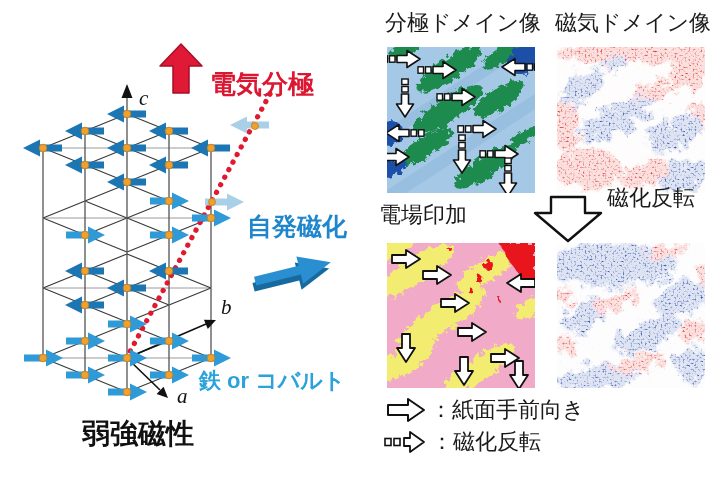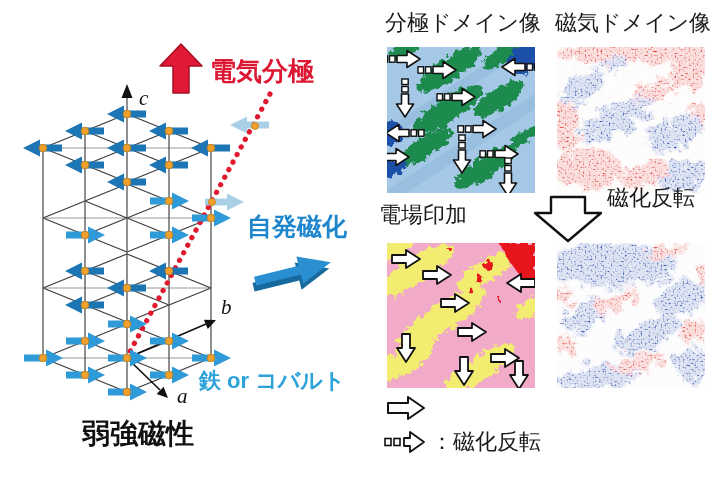--- a/index.html
+++ b/index.html
@@ -158,21 +158,21 @@
     </g>
 
     <polygon points="181,44 202,66 189,66 189,93 173,93 173,66 160,66" fill="#e01936" stroke="#a80e26" stroke-width="1.5" stroke-linejoin="round"></polygon>
 
     <g transform="translate(292,272) rotate(-14)">
       <polygon points="-41,1 5,1 5,-8.5 37,5.5 5,19.5 5,10 -41,10" fill="#176a9e"></polygon>
       <polygon points="-38,-4.5 8,-4.5 8,-14 40,0 8,14 8,4.5 -38,4.5" fill="#2a8fd0"></polygon>
     </g>
   </svg>
 
-  <div class="lbl lbl-red" style="left:210px;top:57px">電気分極</div>
+  <div class="lbl lbl-red" style="left:210px;top:70px">電気分極</div>
   <div class="lbl lbl-blue" style="left:247px;top:213px">自発磁化</div>
   <div class="lbl lbl-cyan" style="left:199px;top:369px">鉄 or コバルト</div>
   <div class="lbl lbl-black-bold" style="left:82px;top:419px">弱強磁性</div>
   <div class="lbl axis-lbl" style="left:139px;top:87px">c</div>
   <div class="lbl axis-lbl" style="left:221px;top:296px">b</div>
   <div class="lbl axis-lbl" style="left:177px;top:385px">a</div>
 
   <div class="lbl panel-title" style="left:555px;top:11px">磁気ドメイン像</div>
   <div class="lbl panel-title" style="left:385px;top:11px">分極ドメイン像</div>
 
@@ -300,20 +300,21 @@
       </g>
     </g>
     <rect width="148" height="145" filter="url(#f-speckle)" opacity="0.85"></rect>
     <g></g>
   </svg>
 
   <div class="legend-row" style="left:386px;top:395px">
     <svg width="40" height="26" viewBox="0 0 40 26">
       <polygon points="2,8 22,8 22,2 38,13 22,24 22,18 2,18" fill="#fff" stroke="#111" stroke-width="2" stroke-linejoin="round"></polygon>
     </svg>
+    <span class="legend-text">：紙面手前向き</span>
   </div>
   <div class="legend-row" style="left:383px;top:427px">
     <svg width="44" height="26" viewBox="0 0 44 26">
       <rect x="2" y="9.5" width="6" height="7" fill="#fff" stroke="#111" stroke-width="1.6"></rect>
       <rect x="11" y="9.5" width="6" height="7" fill="#fff" stroke="#111" stroke-width="1.6"></rect>
       <polygon points="21,9 27,9 27,3 41,13 27,23 27,17 21,17" fill="#fff" stroke="#111" stroke-width="1.8" stroke-linejoin="round"></polygon>
     </svg>
     <span class="legend-text">：磁化反転</span>
   </div>
 

